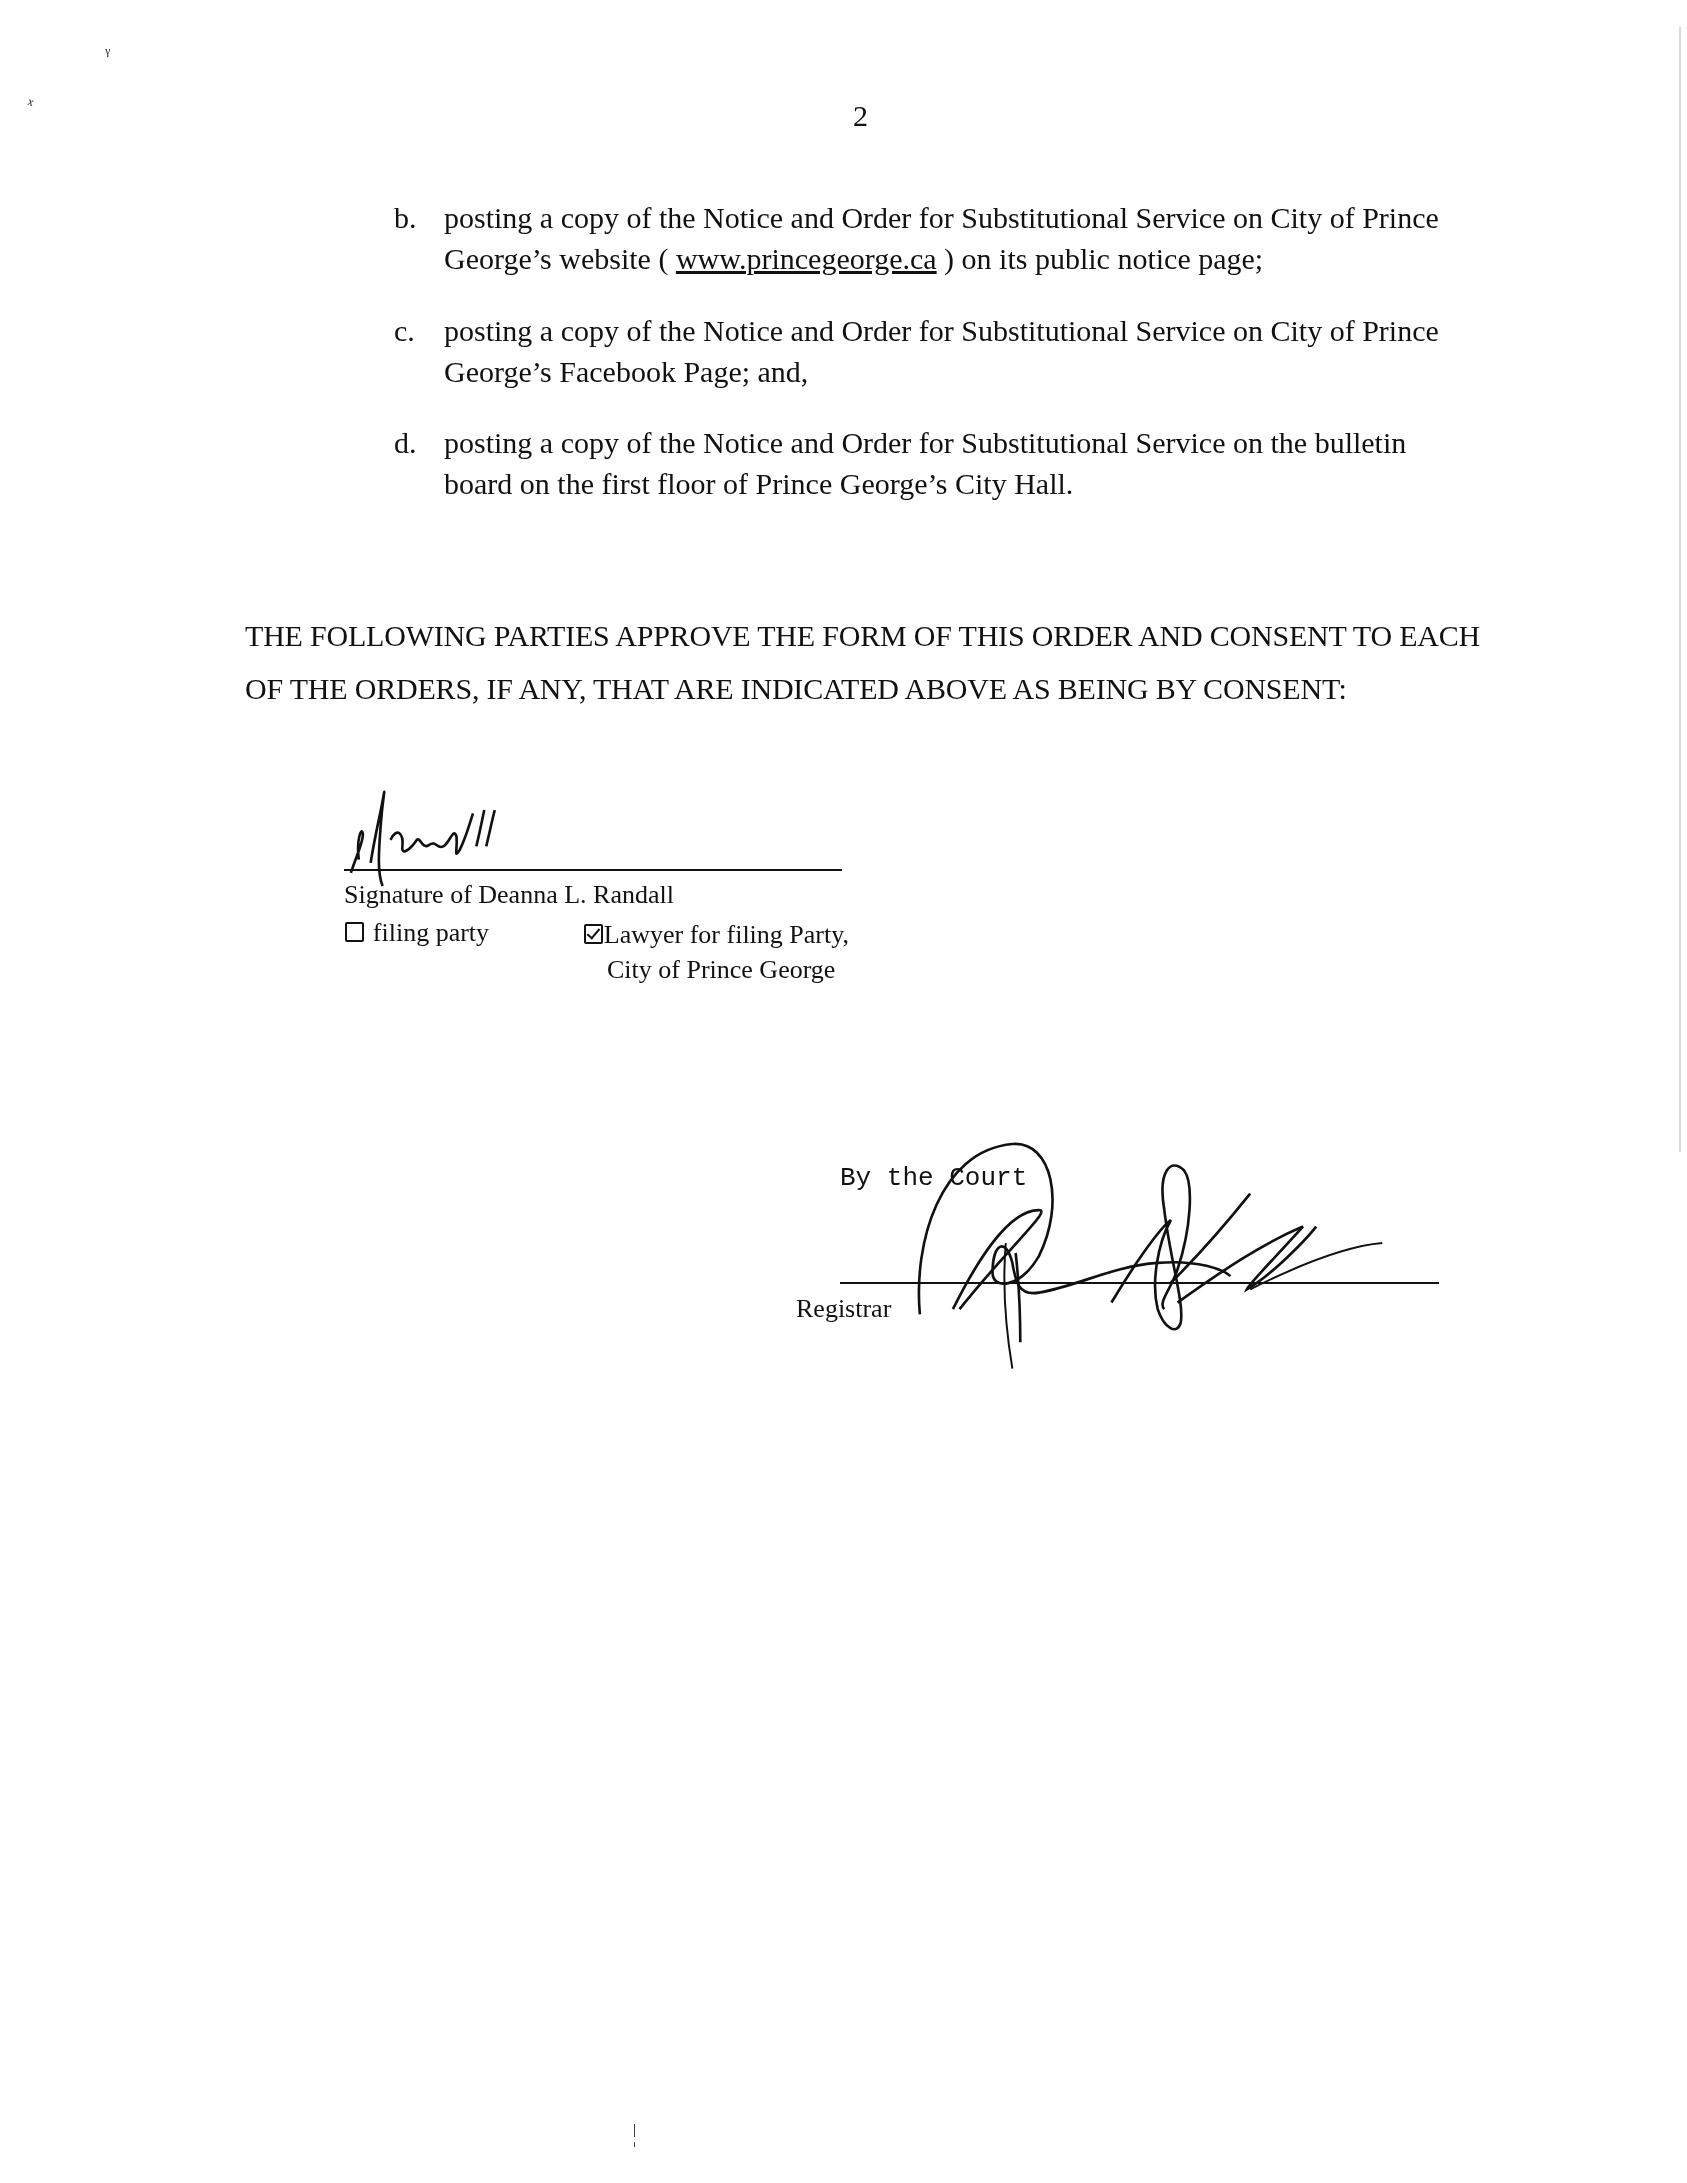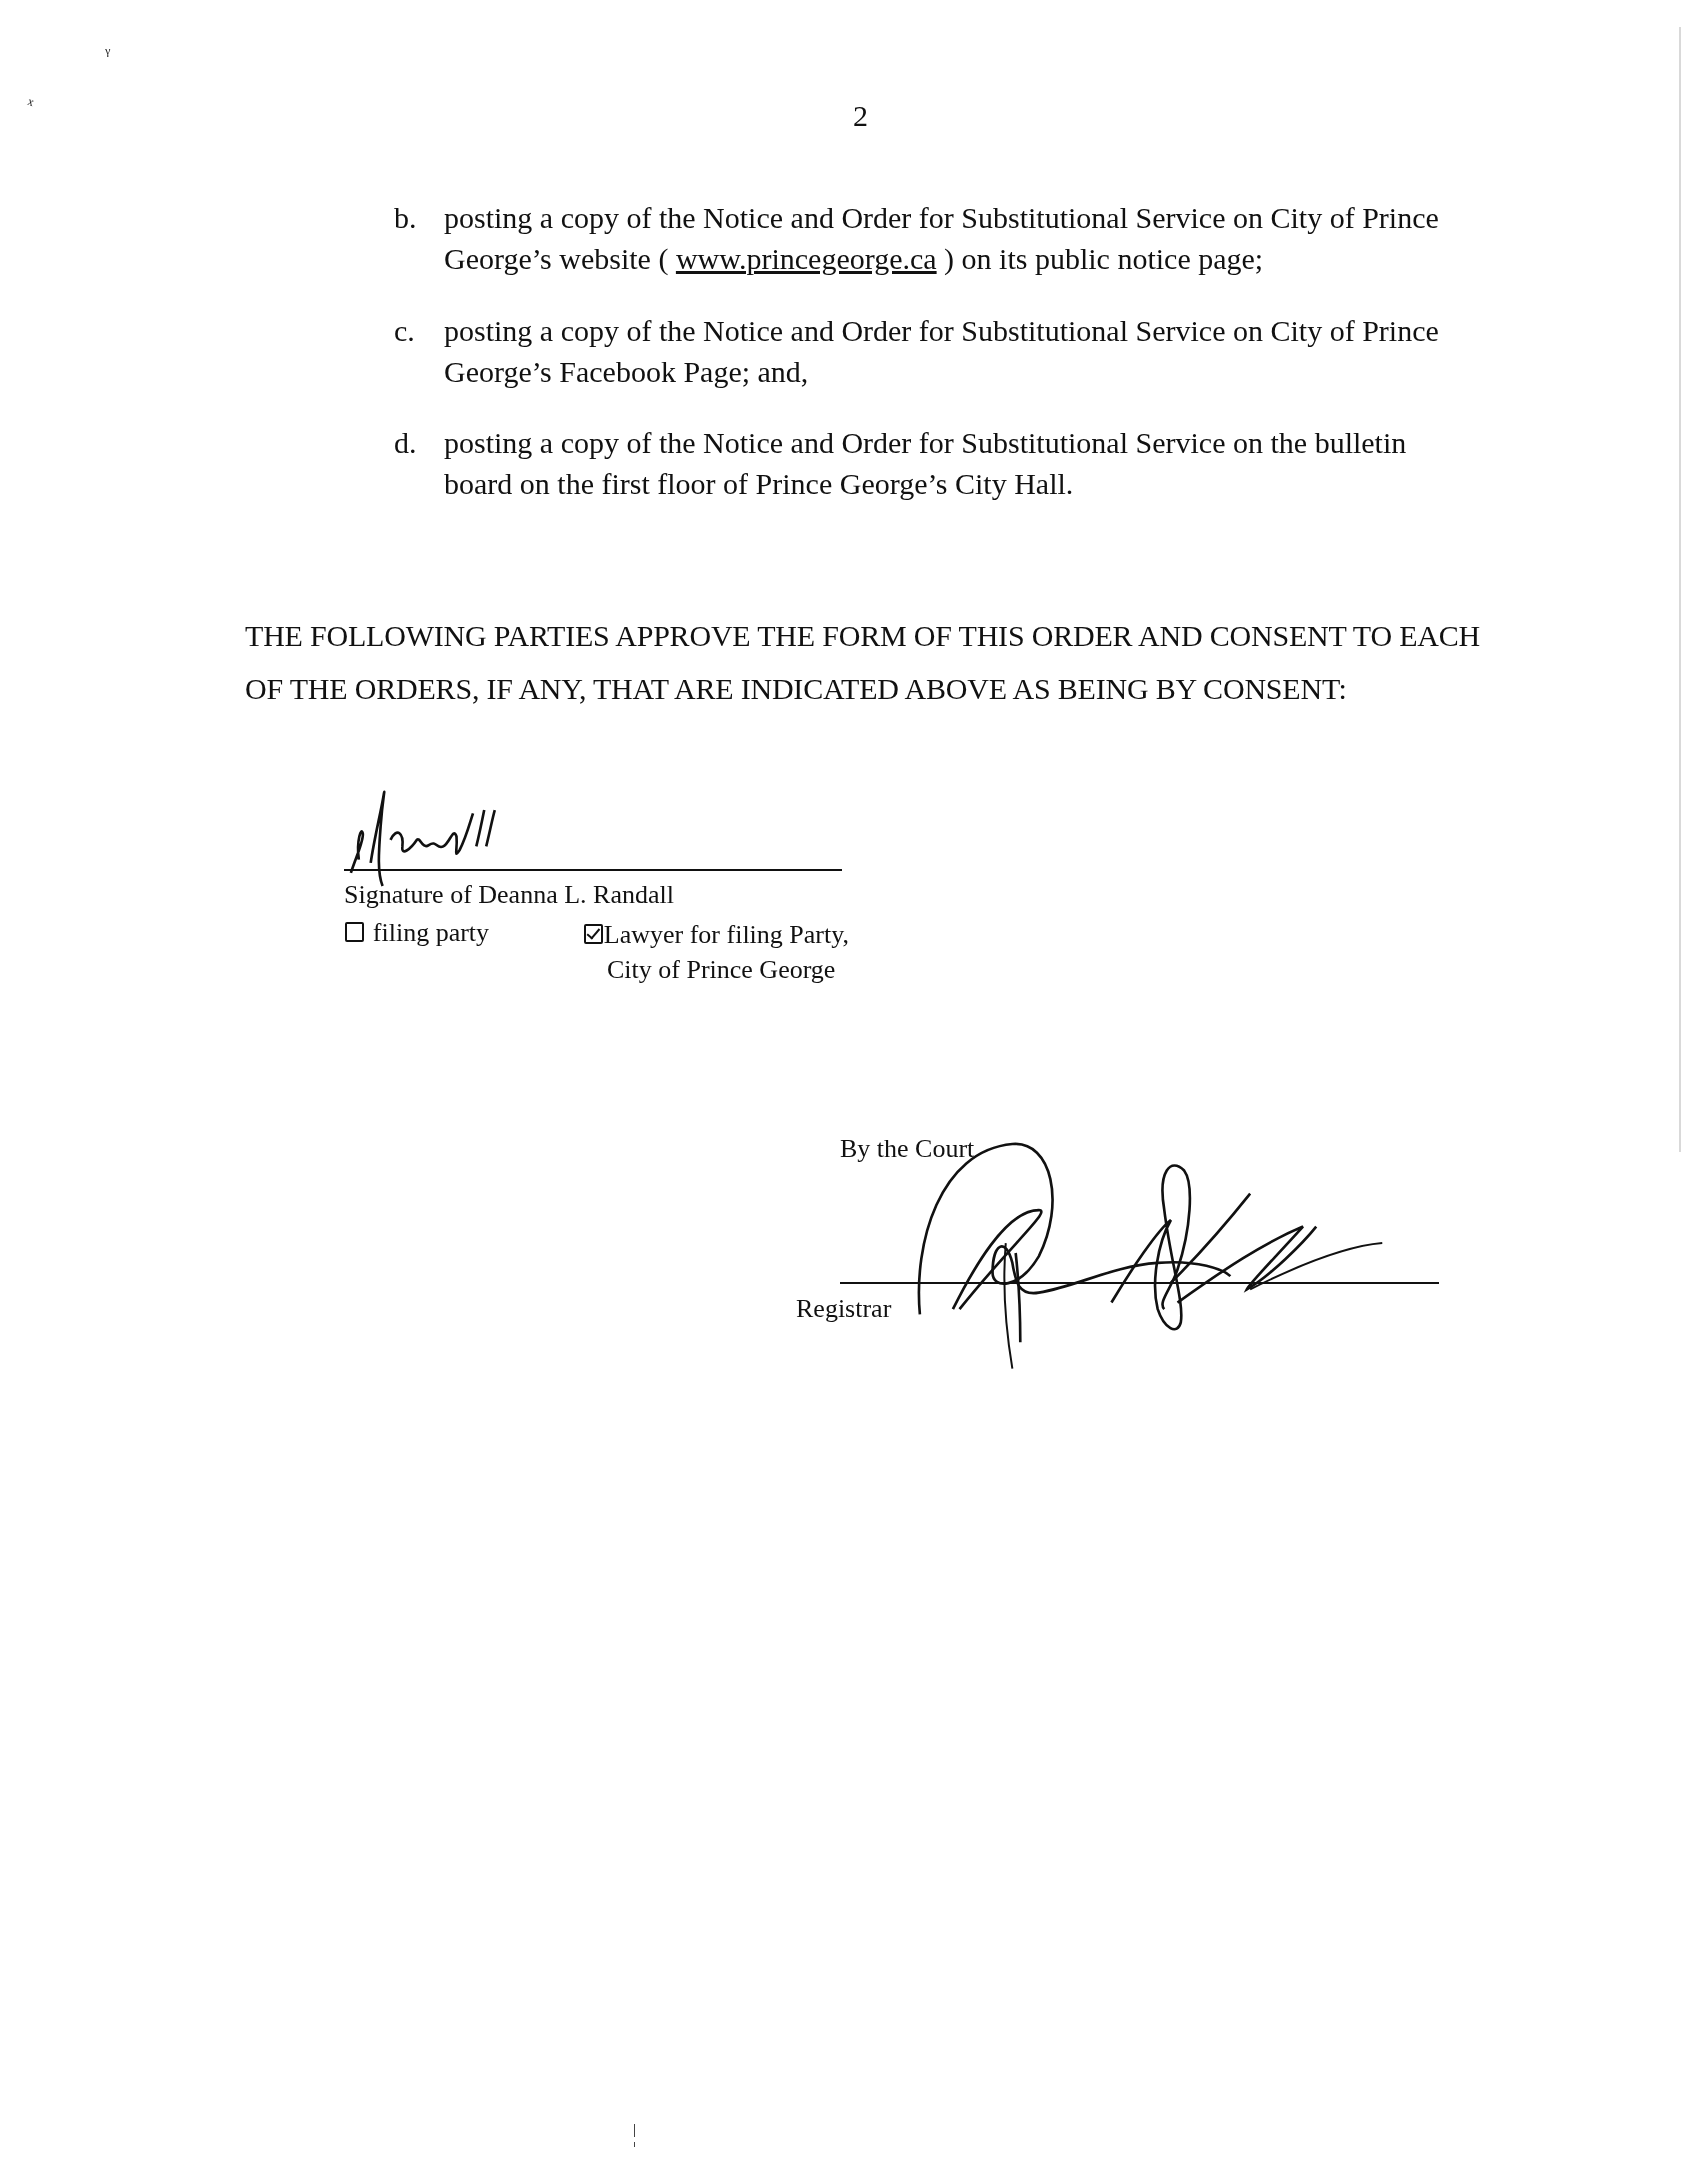--- a/index.html
+++ b/index.html
@@ -57,21 +57,21 @@
   <div class="label" style="left:344px; top:876px;">Signature of Deanna L. Randall</div>
 
   <div class="label" style="left:345px; top:914px;">
     <span class="checkbox"></span><span>filing party</span>
   </div>
   <div class="label" style="left:584px; top:916px;">
     <span class="checkbox checked" style="margin-right:1.3px;"></span><span>Lawyer for filing Party,</span>
   </div>
   <div class="label" style="left:607px; top:951px;">City of Prince George</div>
 
-  <div class="label" style="left:840px; top:1130px;">By the Court</div>
+  <div class="label" style="left:840px; top:1160px;font-family:Liberation Mono, monospace;">By the Court</div>
   <svg class="signature" style="left:880px; top:1111px;" width="595" height="251" viewBox="0 0 900 380">
     <path d="M60 308 C 50 200, 90 60, 200 50 C 260 45, 280 140, 240 220 C 210 270, 170 270, 170 245 C 170 200, 190 190, 200 230 C 205 260, 210 280, 240 275 C 300 265, 350 235, 420 230 C 480 225, 520 240, 530 250" stroke="#111" stroke-width="4" fill="none"></path>
     <path d="M110 300 C 140 240, 190 150, 240 150 C 260 150, 200 200, 120 300" stroke="#111" stroke-width="4" fill="none"></path>
     <path d="M190 200 C 185 260, 190 330, 200 390" stroke="#111" stroke-width="3" fill="none"></path>
     <path d="M205 215 C 210 260, 212 300, 212 350" stroke="#111" stroke-width="4" fill="none"></path>
     <path d="M350 290 C 380 240, 420 180, 440 165 C 420 200, 410 260, 420 300 C 430 330, 450 340, 455 320 C 460 290, 440 230, 430 150 C 420 90, 440 70, 460 90 C 475 110, 470 180, 450 240 C 440 270, 420 290, 430 300" stroke="#111" stroke-width="4" fill="none"></path>
     <path d="M440 260 C 500 200, 540 150, 560 125 M450 290 C 520 240, 580 200, 640 175 C 590 230, 560 260, 555 270 C 590 250, 640 200, 660 175" stroke="#111" stroke-width="4" fill="none"></path>
     <path d="M560 270 C 620 240, 700 205, 760 200" stroke="#111" stroke-width="3" fill="none"></path>
   </svg>
   <div class="sig-line" style="left:840px; top:1282px; width:599px;"></div>

